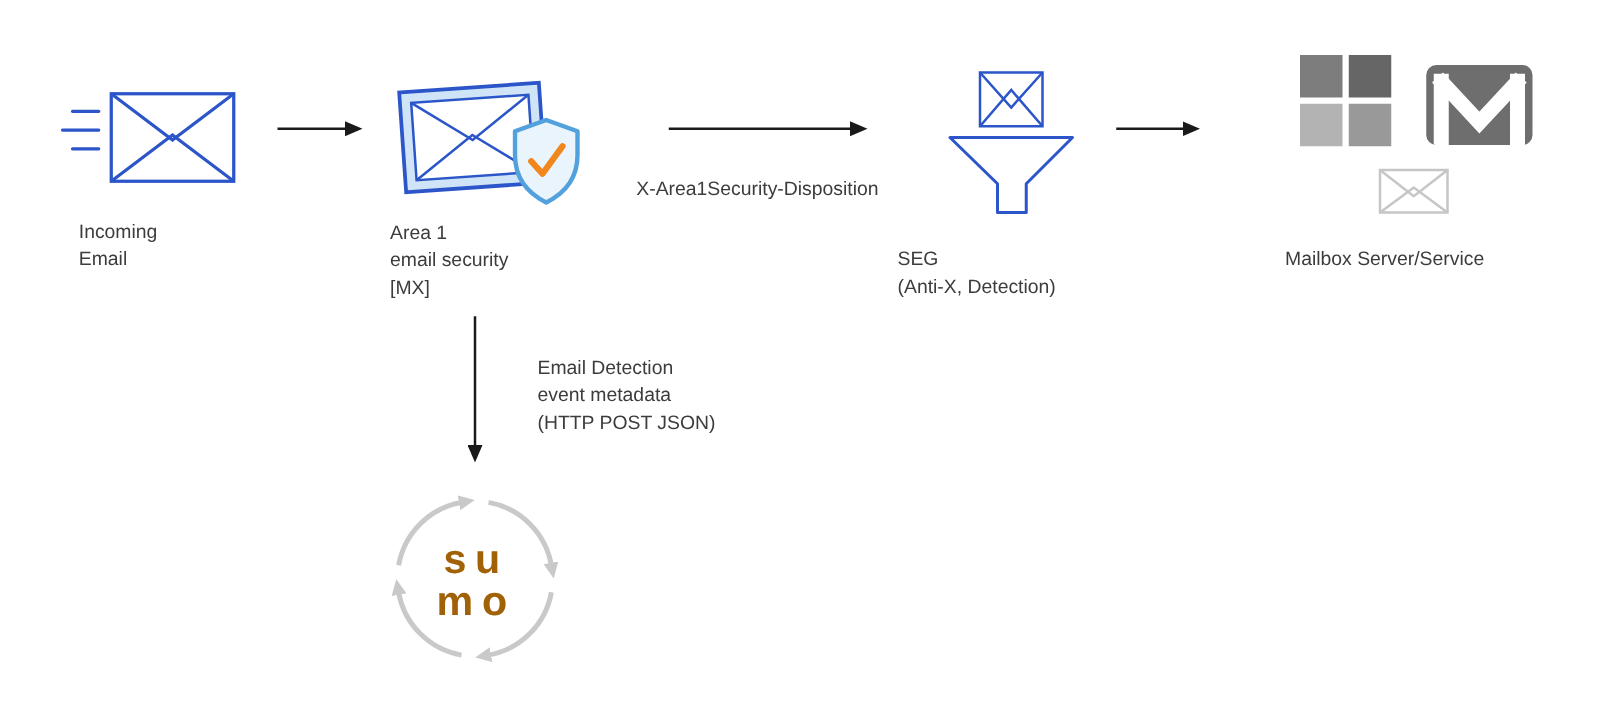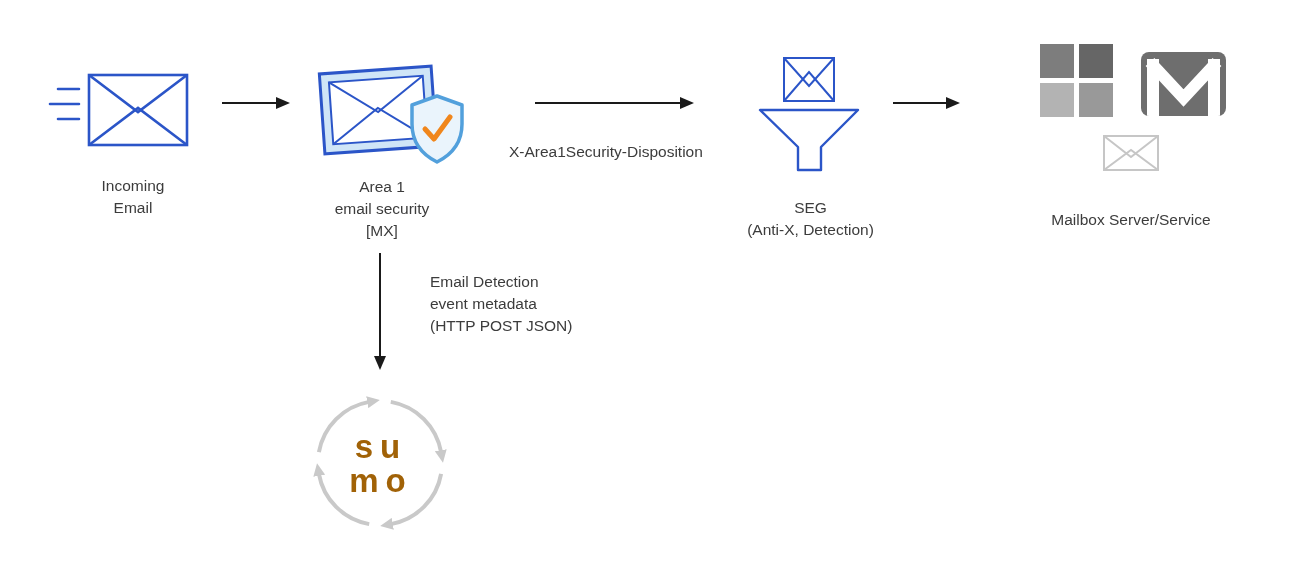--- a/index.html
+++ b/index.html
@@ -20,21 +20,21 @@
     left: 0;
     top: 0;
   }
   .label {
     position: absolute;
     font-size: 15.5px;
     line-height: 1.42;
     color: #3c3c3c;
     white-space: pre-line;
   }
-  .center { text-align: center; }
+  .center { }
   .sumo-text {
     position: absolute;
     left: 336px;
     top: 430px;
     width: 90px;
     text-align: center;
     font-weight: bold;
     font-size: 33px;
     line-height: 1.04;
     letter-spacing: 7px;
@@ -127,23 +127,23 @@
 
   <div class="label center" style="left:312px; top:176px; width:140px;">Area 1
 email security
 [MX]</div>
 
   <div class="label" style="left:497px; top:141px;margin-left:12px;">X-Area1Security-Disposition</div>
 
   <div class="label center" style="left:718px; top:197px; width:185px;">SEG
 (Anti-X, Detection)</div>
 
-  <div class="label center" style="left:1028px; top:209px; width:206px;">Mailbox Server/Service</div>
+  <div class="label center" style="left:1028px; top:197px; width:206px;">Mailbox Server/Service</div>
 
-  <div class="label" style="left:430px; top:271px;">Email Detection
+  <div class="label" style="left:430px; top:284px;">Email Detection
 event metadata
 (HTTP POST JSON)</div>
 
   <div class="sumo-text">
     <span>su</span>
     <span>mo</span>
   </div>
 
 </div>
 

